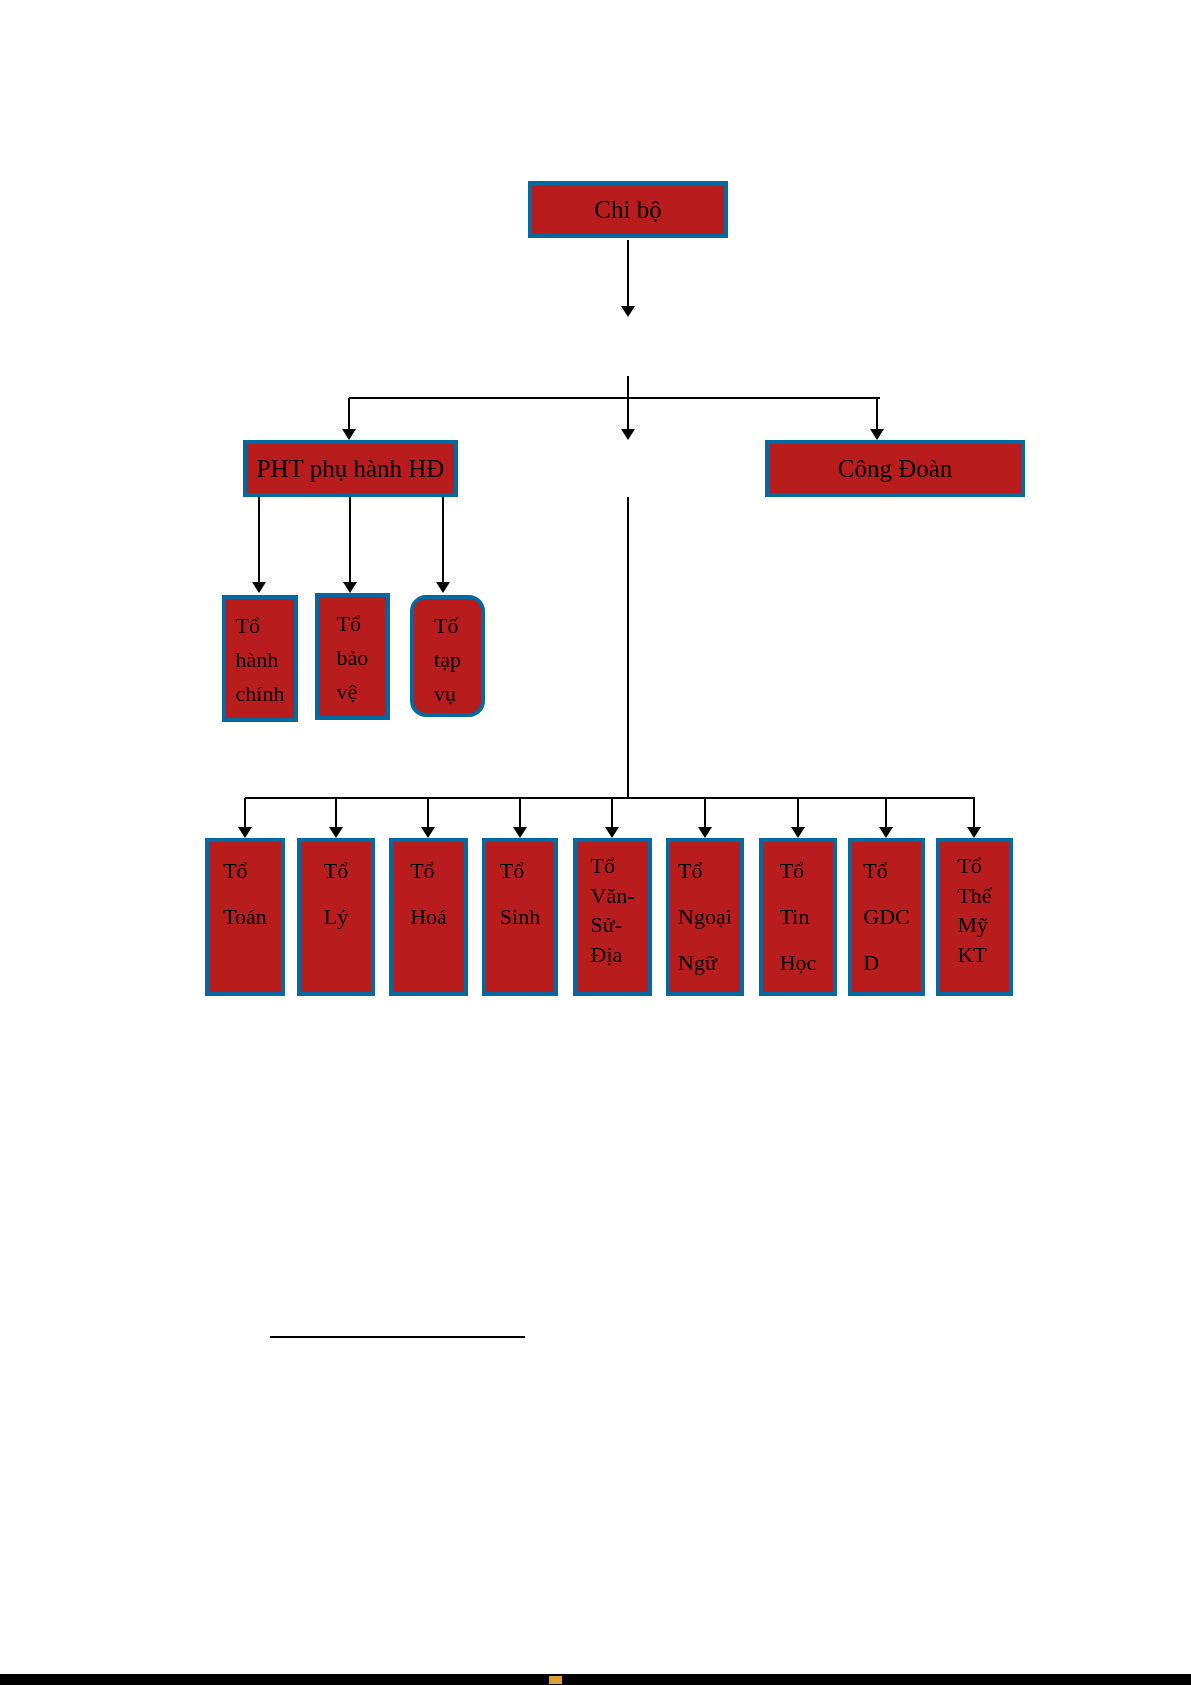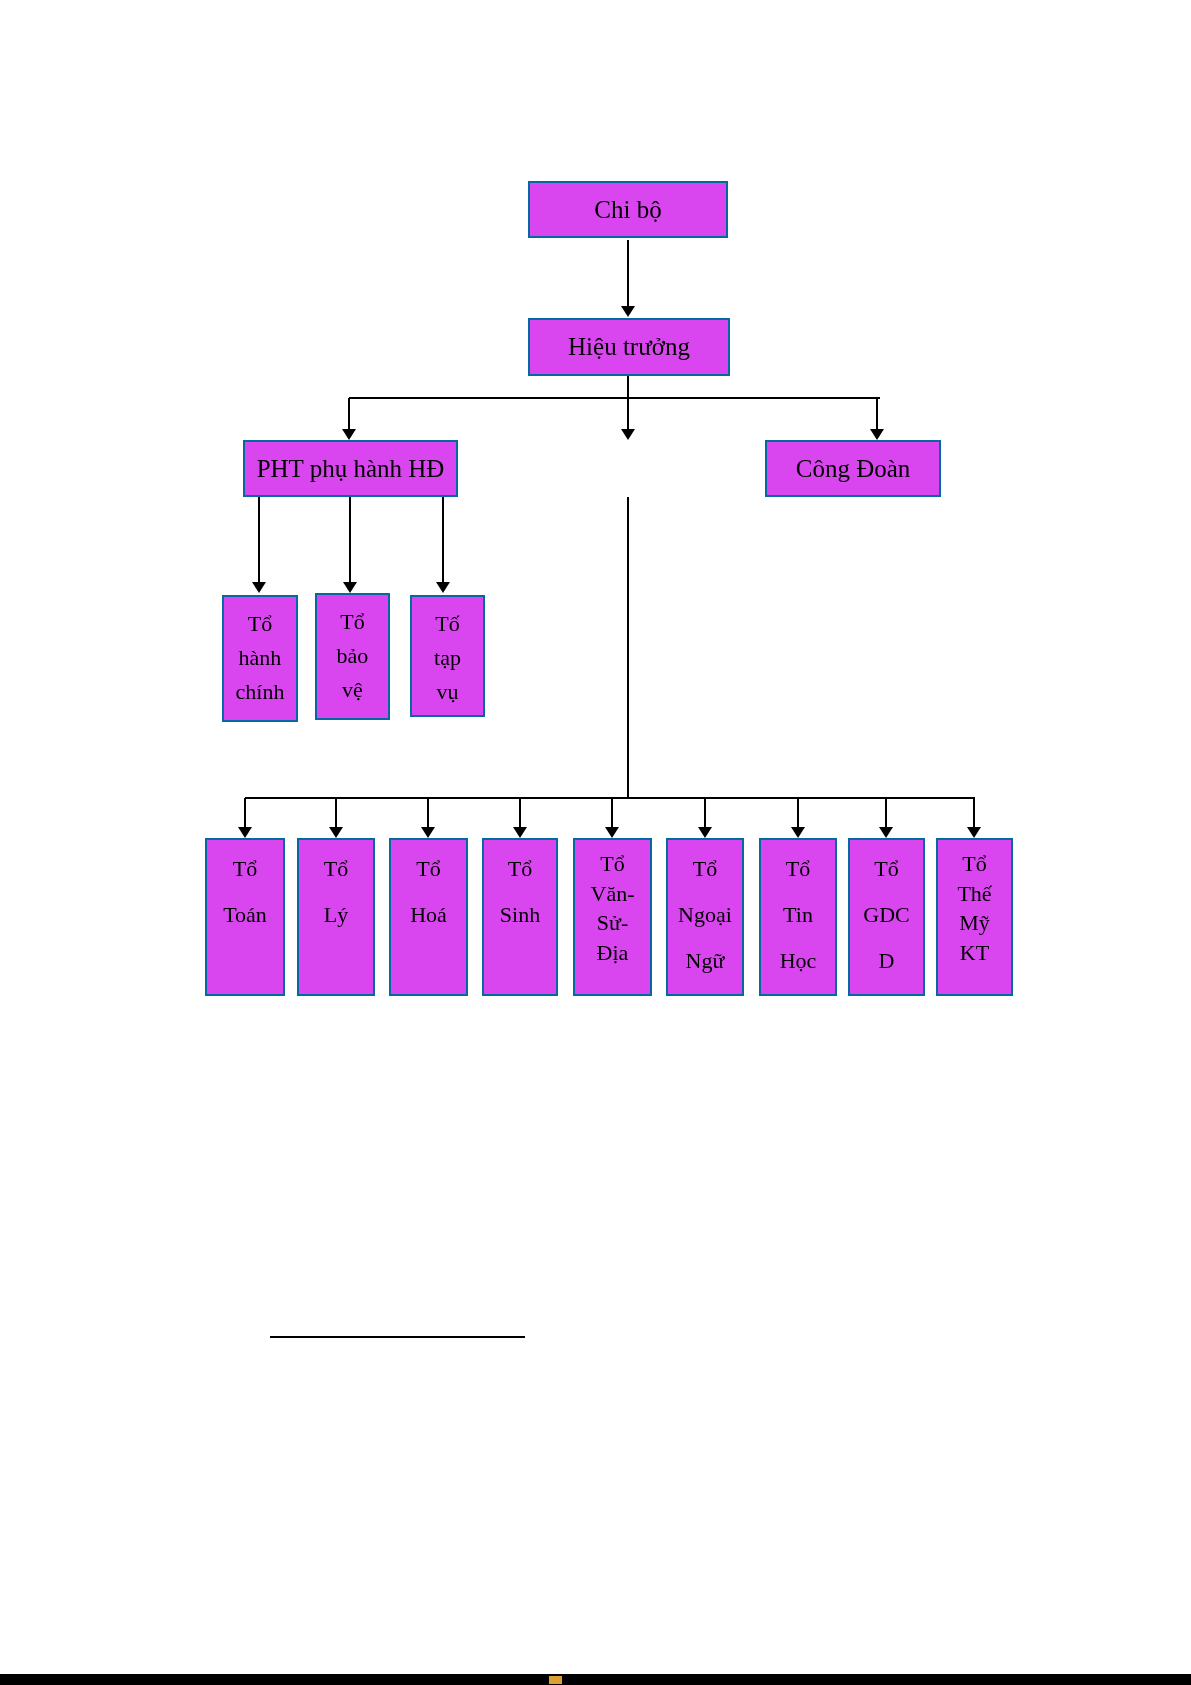--- a/index.html
+++ b/index.html
@@ -8,26 +8,26 @@
     position: relative;
     width: 1191px;
     height: 1685px;
     background: #ffffff;
     font-family: "Liberation Serif", serif;
     color: #000000;
     overflow: hidden;
   }
   .box {
     position: absolute;
-    border: 2px solid #0369a1;
-    background: #d946ef;
+    border: 4px solid #0369a1;
+    background: #b91c1c;
     display: flex;
     align-items: center;
     justify-content: center;
-    text-align: center;
+    text-align: left;
   }
   .box.top { font-size: 25px; }
   .box.small {
     font-size: 22px;
     white-space: pre-line;
     line-height: 1.55;
     align-items: flex-start;
     padding-top: 10px;
   }
   .box.subject {
@@ -57,53 +57,52 @@
 </head>
 <body>
 
 <div class="page">
 
   <div class="box top" style="left:528px; top:181px; width:200px; height:57px;">Chi bộ</div>
 
   <div class="vline" style="left:627px; top:240px; height:66px;"></div>
   <div class="arrow" style="left:621px; top:306px;"></div>
 
-  <div class="box top" style="left:528px; top:318px; width:202px; height:58px;">Hiệu trưởng</div>
 
   <div class="vline" style="left:627px; top:376px; height:22px;"></div>
   <div class="hline" style="left:349px; top:397px; width:531px;"></div>
 
   <div class="vline" style="left:348px; top:398px; height:31px;"></div>
   <div class="arrow" style="left:342px; top:429px;"></div>
 
   <div class="vline" style="left:627px; top:398px; height:31px;"></div>
   <div class="arrow" style="left:621px; top:429px;"></div>
 
   <div class="vline" style="left:876px; top:398px; height:31px;"></div>
   <div class="arrow" style="left:870px; top:429px;"></div>
 
   <div class="box top" style="left:243px; top:440px; width:215px; height:57px;">PHT phụ hành HĐ</div>
-  <div class="box top" style="left:765px; top:440px; width:176px; height:57px;">Công Đoàn</div>
+  <div class="box top" style="left:765px; top:440px; width:260px; height:57px;">Công Đoàn</div>
 
   <div class="vline" style="left:258px; top:497px; height:85px;"></div>
   <div class="arrow" style="left:252px; top:582px;"></div>
 
   <div class="vline" style="left:349px; top:497px; height:85px;"></div>
   <div class="arrow" style="left:343px; top:582px;"></div>
 
   <div class="vline" style="left:442px; top:497px; height:85px;"></div>
   <div class="arrow" style="left:436px; top:582px;"></div>
 
   <div class="box small" style="left:222px; top:595px; width:76px; height:127px;">Tổ
 hành
 chính</div>
   <div class="box small" style="left:315px; top:593px; width:75px; height:127px;">Tổ
 bảo
 vệ</div>
-  <div class="box small" style="left:410px; top:595px; width:75px; height:122px;">Tố
+  <div class="box small" style="left:410px; top:595px; width:75px; height:122px;border-radius:16px;">Tố
 tạp
 vụ</div>
 
   <div class="vline" style="left:627px; top:497px; height:300px;"></div>
   <div class="hline" style="left:245px; top:797px; width:730px;"></div>
 
   <div class="vline" style="left:244px; top:798px; height:29px;"></div>
   <div class="arrow" style="left:238px; top:827px;"></div>
 
   <div class="vline" style="left:335px; top:798px; height:29px;"></div>

